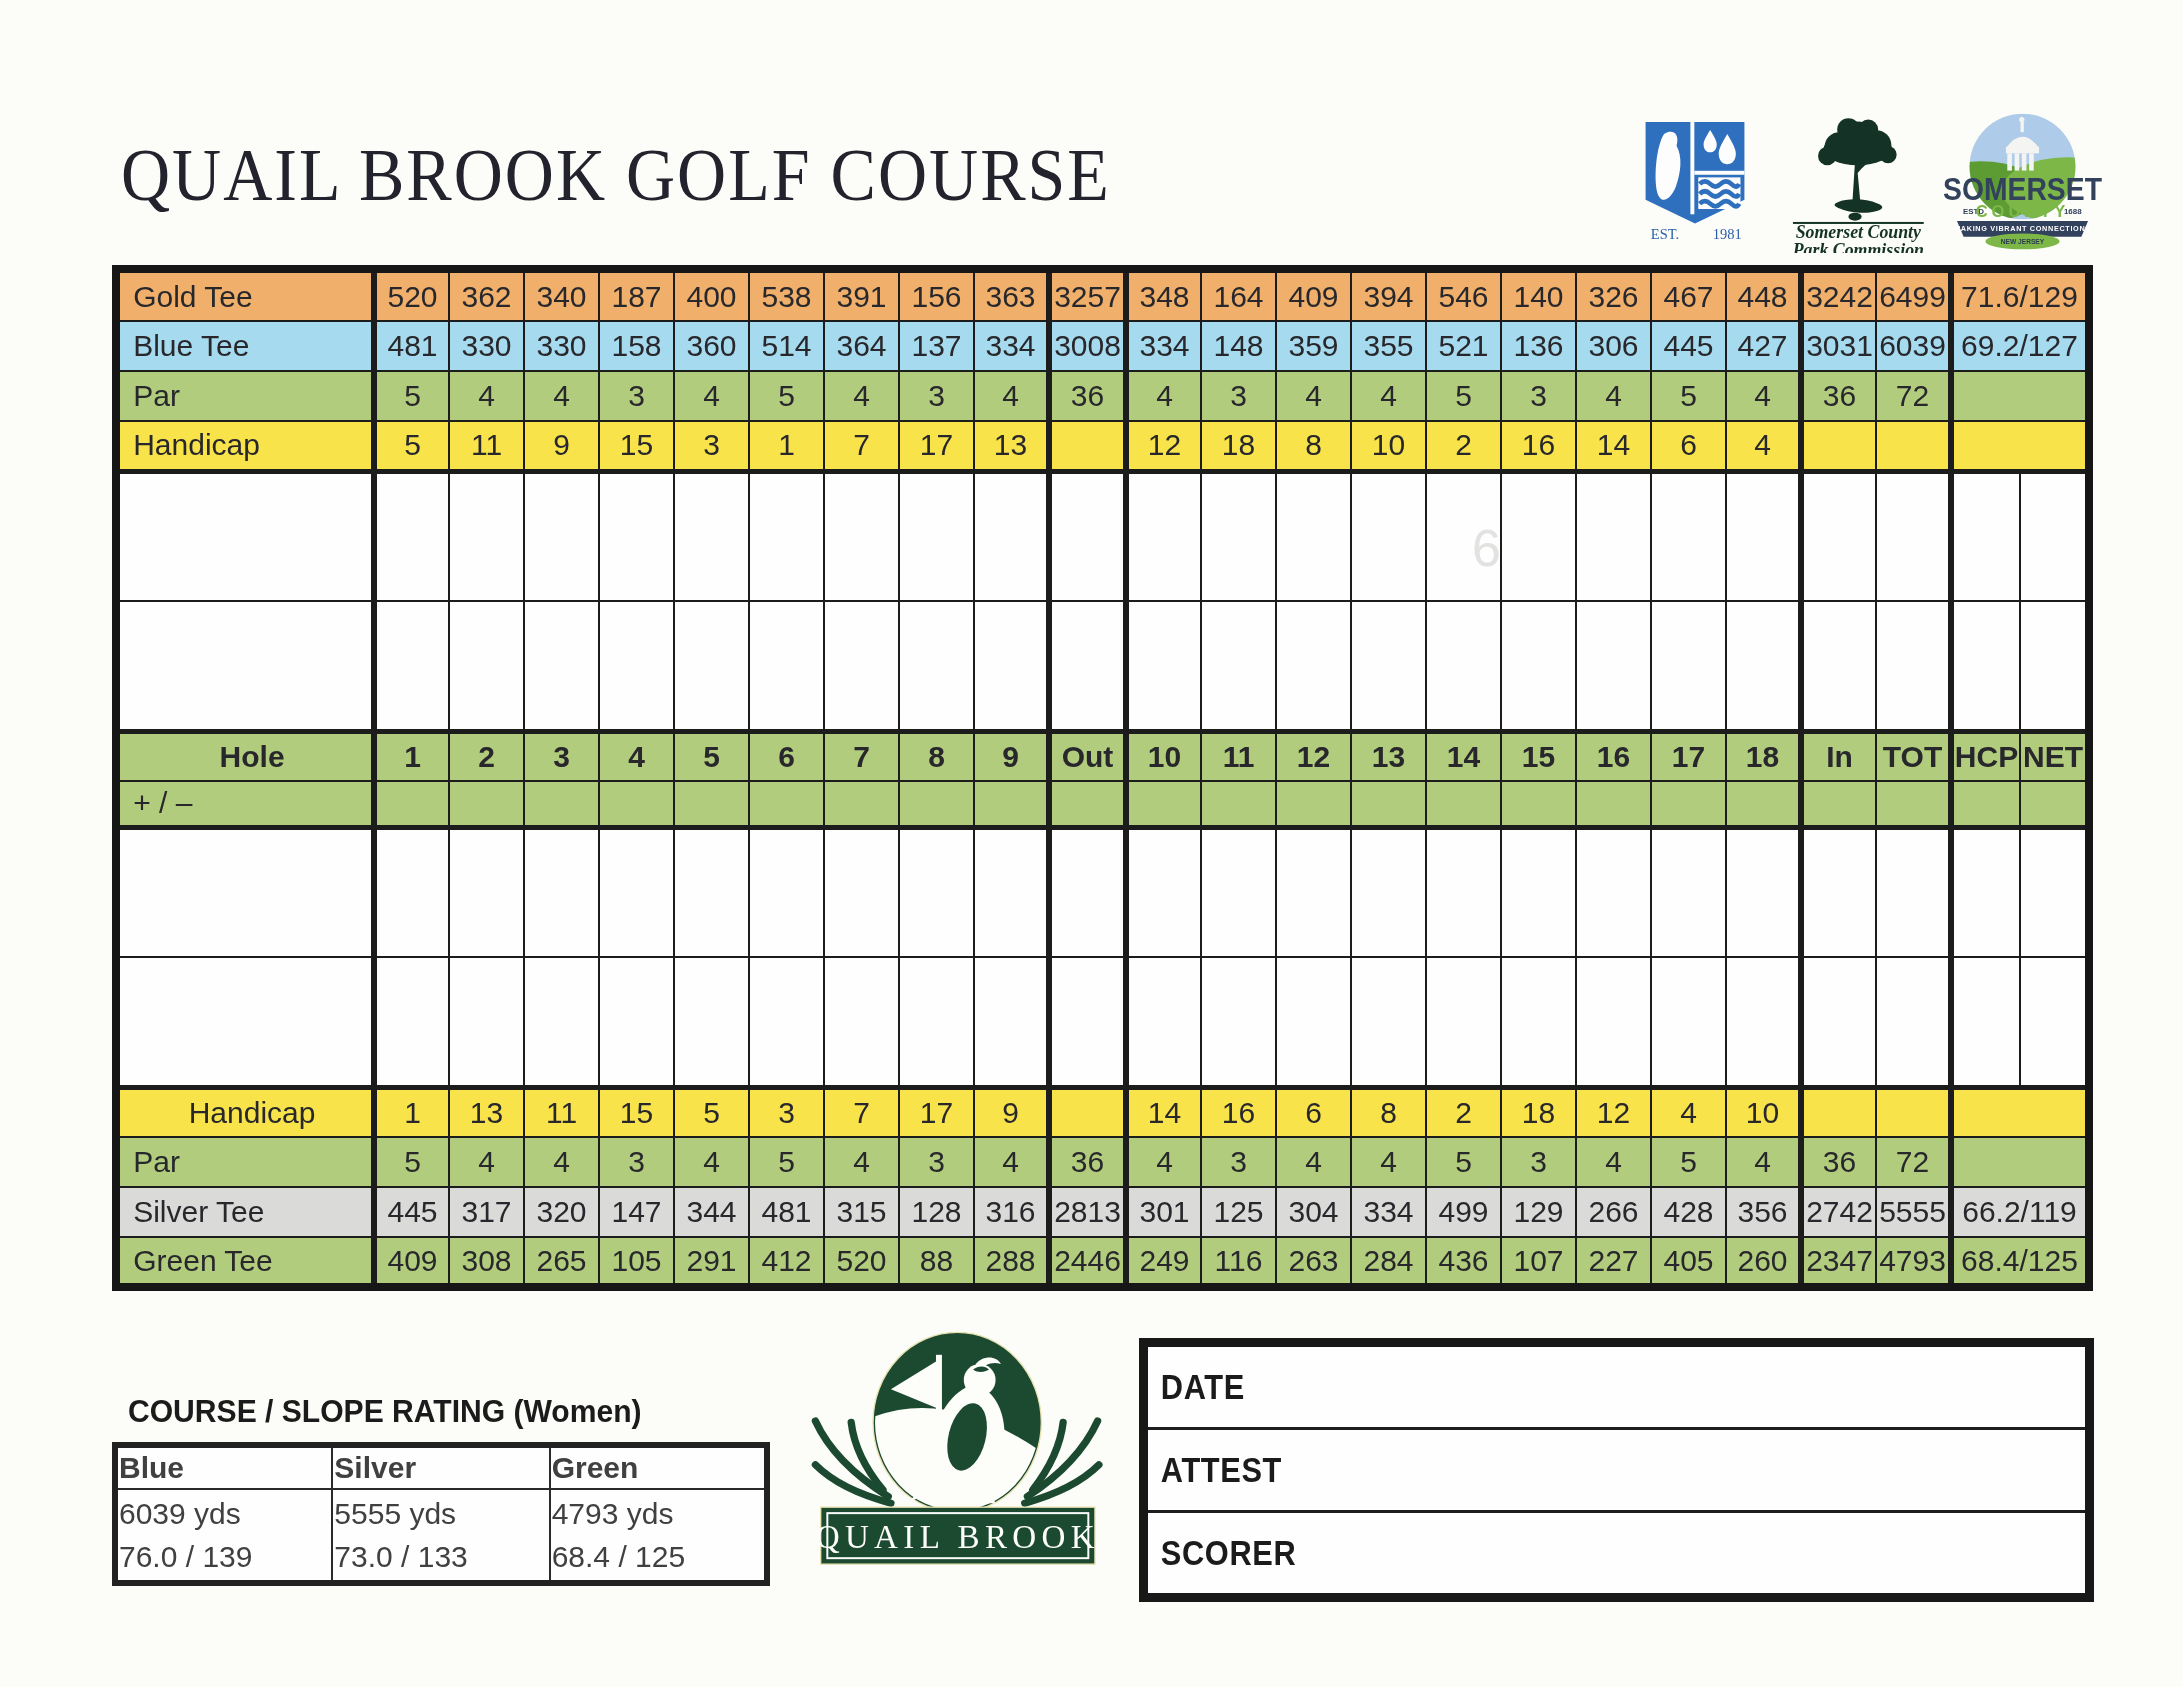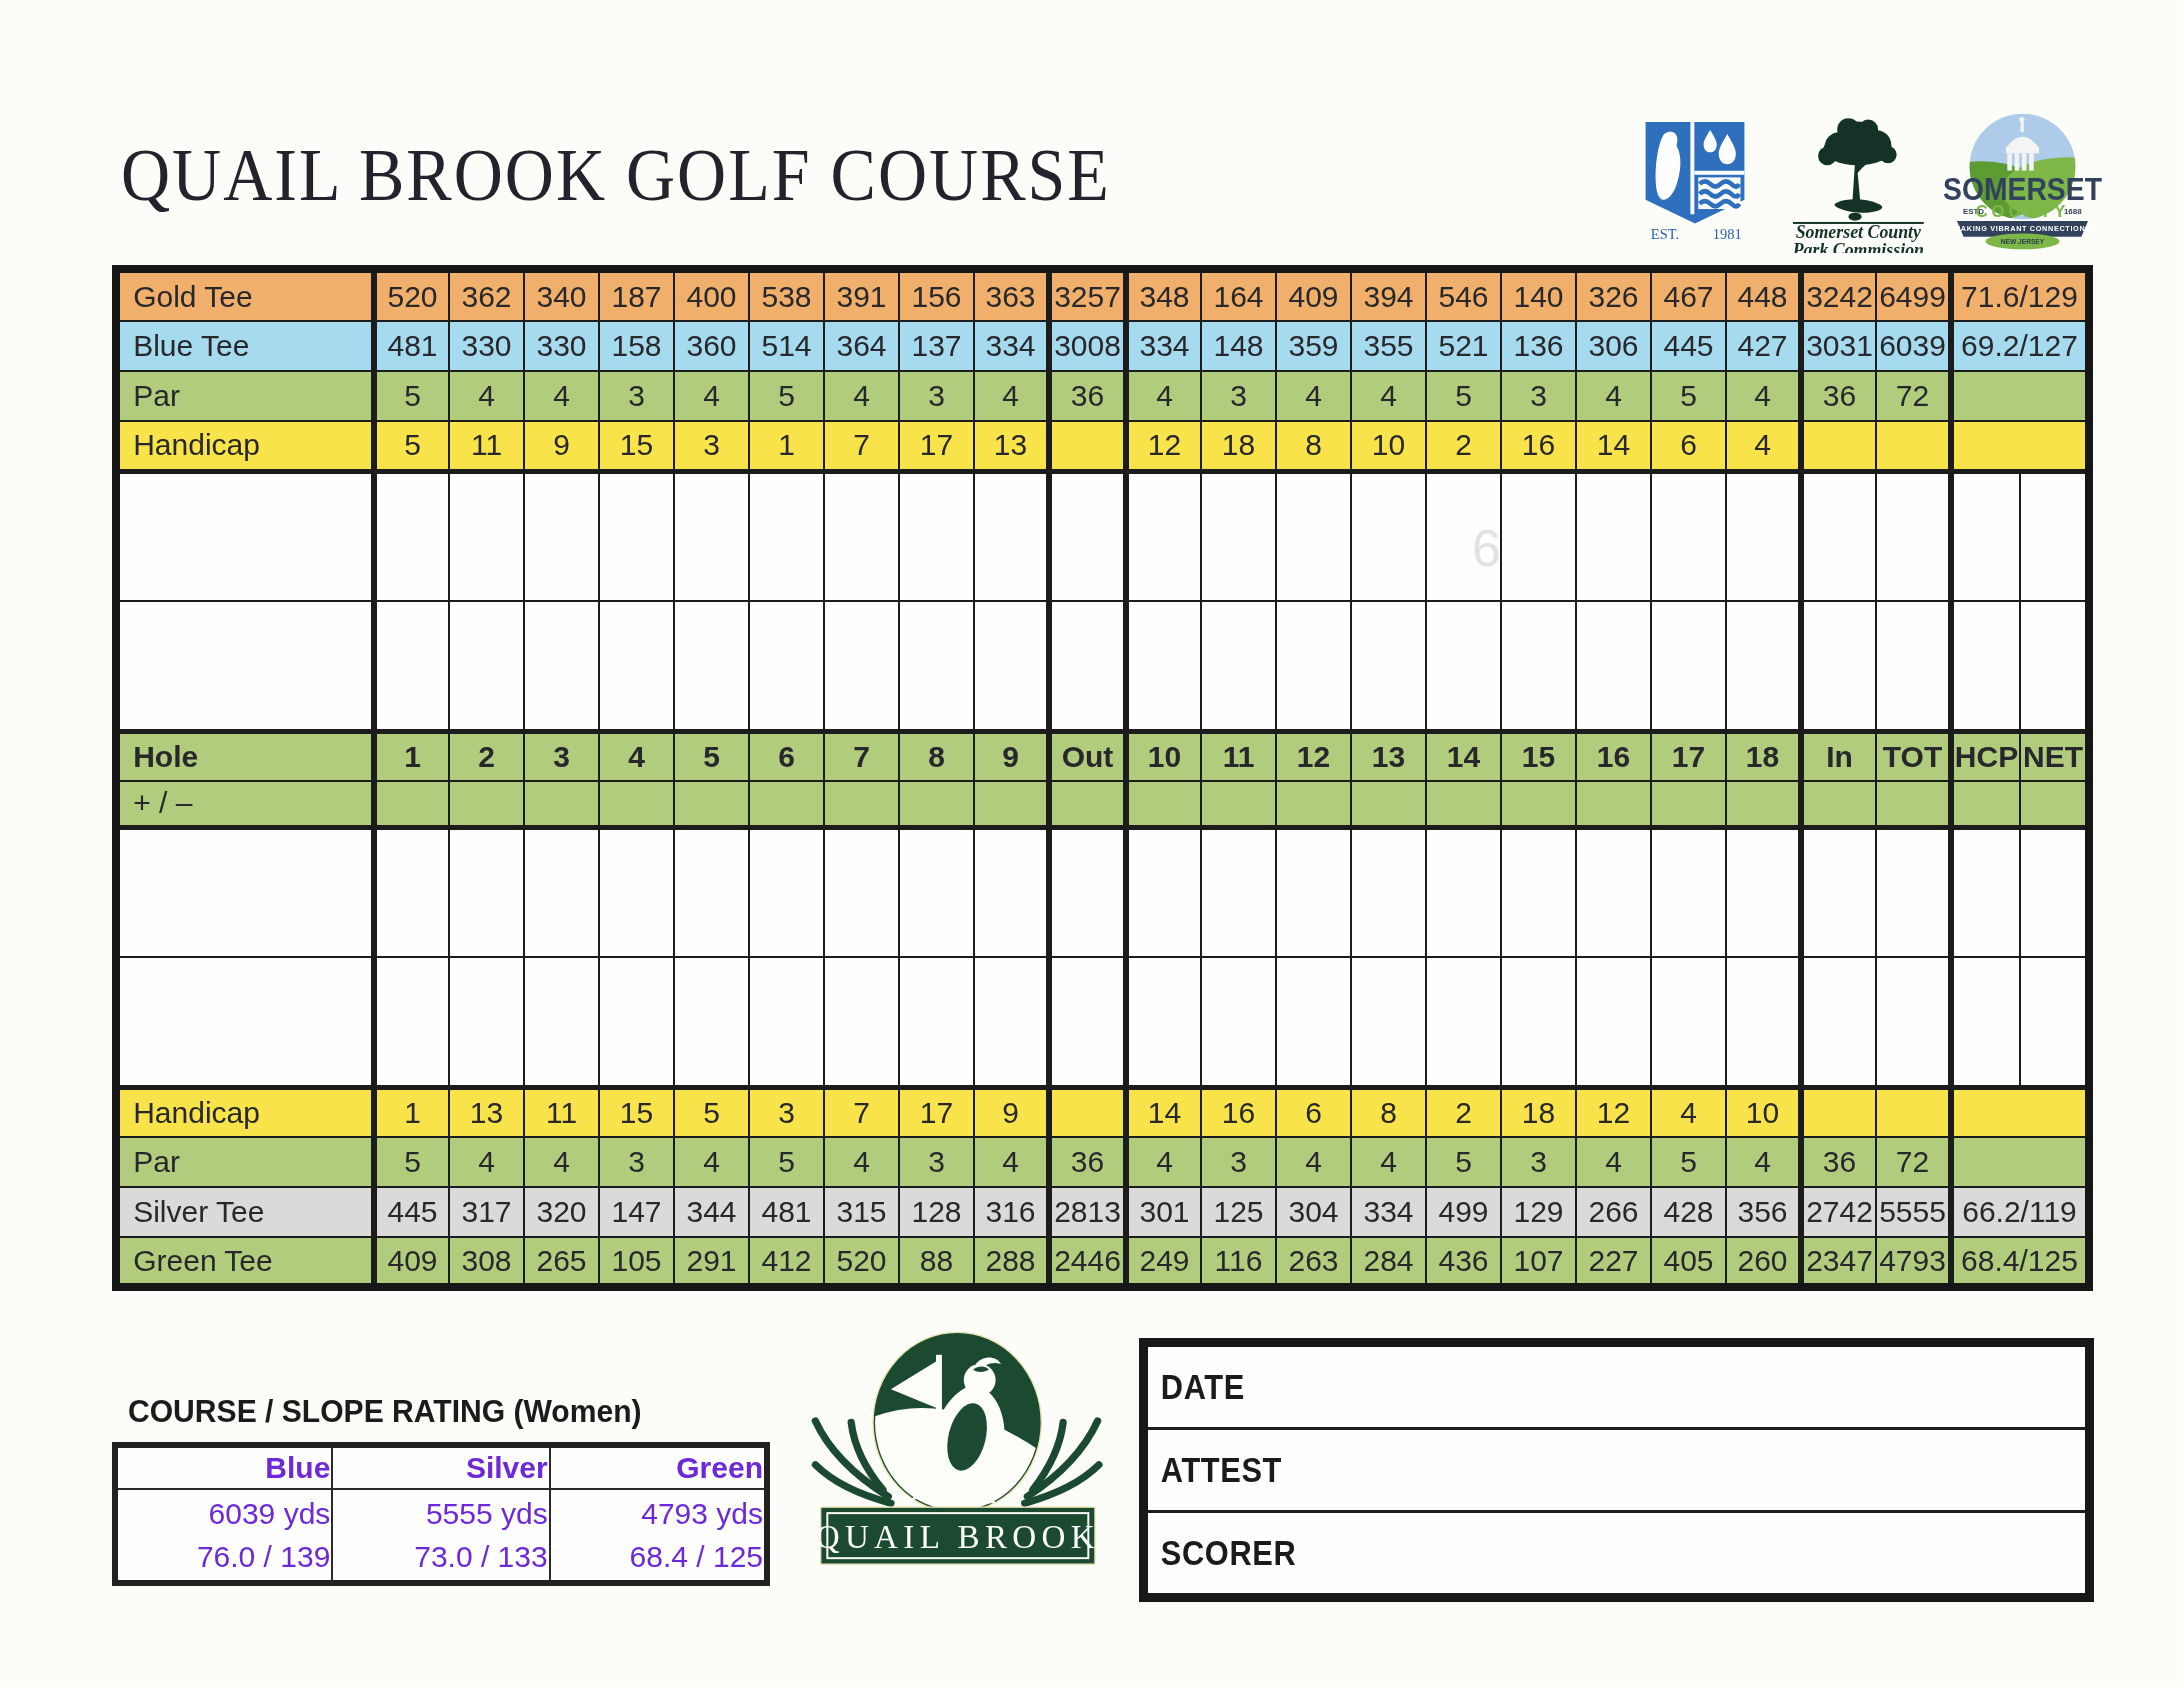--- a/index.html
+++ b/index.html
@@ -23,21 +23,21 @@
     border:8.6px solid #161616;
   }
   #card td{
     border:2px solid #1c1c1c;font-size:30px;text-align:center;padding:0;
     overflow:hidden;white-space:nowrap;vertical-align:middle;color:#28282c;
   }
   #card td.lbl{text-align:left;padding-left:13.2px;}
   #card td.vr{border-right-width:6px;}
   #card tr.bold td{font-weight:bold;}
   #card tr.thb td{border-bottom-width:5.3px;}
-  #card tr.tht td{border-top-width:5.3px;}
+  #card tr.tht td{border-top-width:5.3px;text-align:center;}
   tr.st-gold  td{background:#f0b06c;}
   tr.st-blue  td{background:#a6daee;}
   tr.st-green td{background:#b2cc7d;}
   tr.st-yellow td{background:#f8e34a;}
   tr.st-silver td{background:#dadad9;}
   tr.st-white td{background:#fefefe;}
   tr.h-std{height:50px;} tr.h-first{height:52px;}
   tr.h-tall{height:130px;} tr.h-short{height:46px;}
   
   #wm6{
@@ -47,21 +47,21 @@
   
   #rating-head{
     position:absolute;left:128px;top:1393px;font-size:32px;font-weight:bold;
     color:#1b1b1b;transform:scaleX(.94);transform-origin:left top;white-space:nowrap;
   }
   #rating{
     position:absolute;left:112px;top:1442px;width:658px;height:144px;
     border-collapse:collapse;table-layout:fixed;background:#fefefe;
     border:6.6px solid #222;
   }
-  #rating td{border:2.6px solid #2a2a2a;text-align:right;font-size:30px;color:#6d28d9;}
+  #rating td{border:2.6px solid #2a2a2a;text-align:left;font-size:30px;color:#404040;}
   #rating tr.hd{height:44px;} #rating tr.hd td{font-weight:bold;font-size:30px;}
   #rating .two{line-height:1.45;}
   
   #signbox{
     position:absolute;left:1139px;top:1338px;width:937px;height:246px;
     border:9.3px solid #181818;background:#fefefe;display:flex;flex-direction:column;
   }
   #signbox .srow{flex:1;display:flex;align-items:center;border-bottom:3.3px solid #1d1d1d;}
   #signbox .srow:last-child{border-bottom:none;}
   #signbox .slab{

